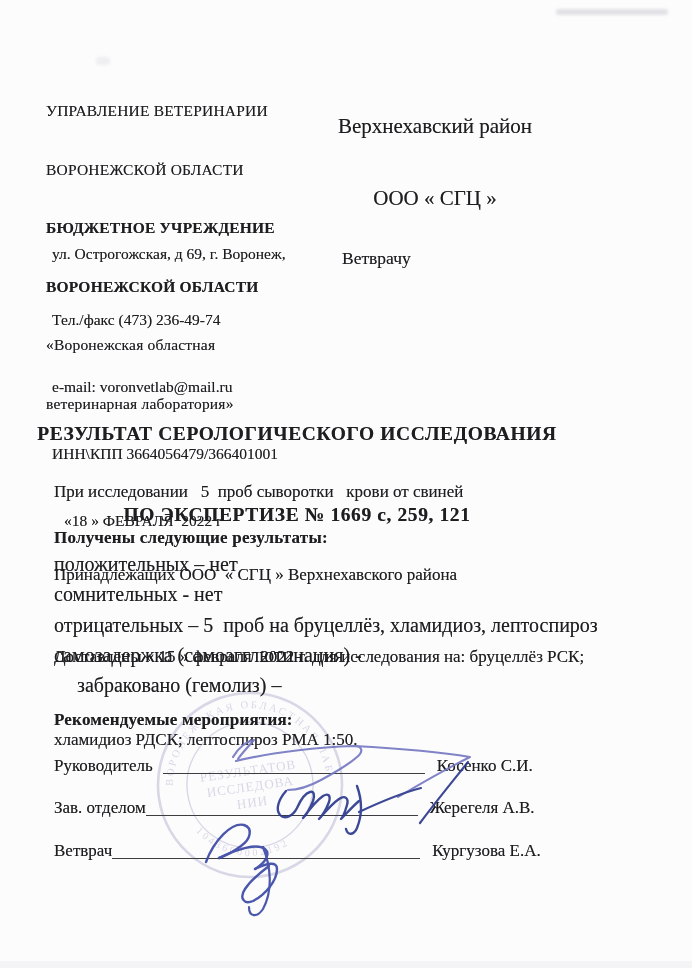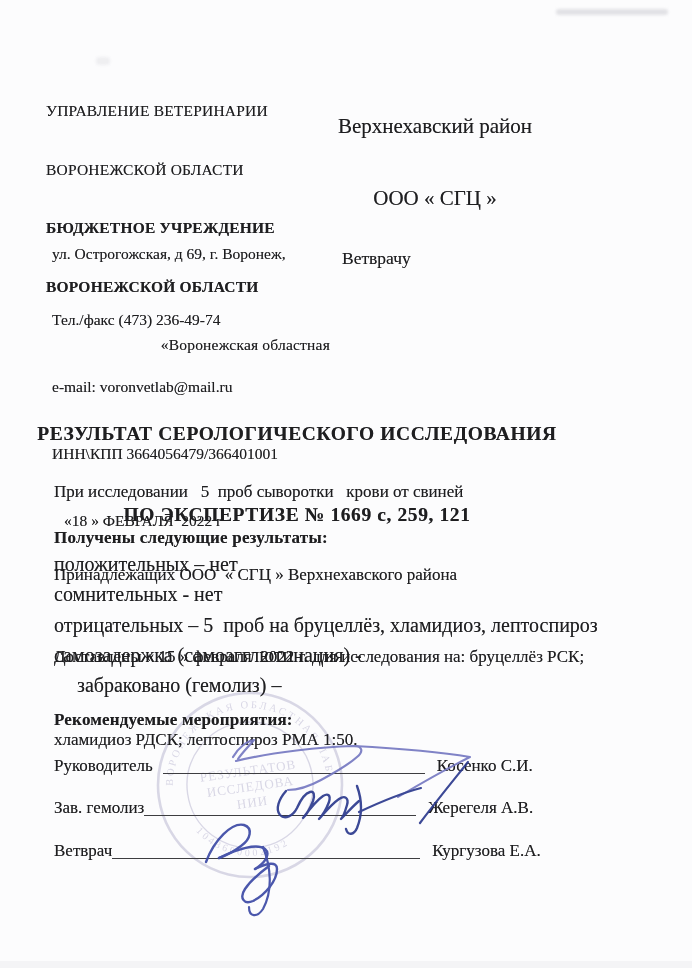--- a/index.html
+++ b/index.html
@@ -11,21 +11,21 @@
     overflow:hidden;
     font-family:"Liberation Serif","DejaVu Serif",serif;
     color:#1e1e20;
   }
   .page *{box-sizing:border-box;}
   .abs{position:absolute;white-space:pre-wrap;}
   .txt{text-shadow:0 0 0.5px rgba(30,30,32,.55);}
   .org-block{left:46px;top:62px;width:284px;font-size:15.5px;line-height:19.5px;letter-spacing:.2px;}
   .org-line{display:block;}
   .org-line.bold{font-weight:bold;}
-  .org-line.centered{text-align:right;}
+  .org-line.centered{text-align:left;}
   .recipient-block{left:290px;top:66px;width:290px;text-align:center;font-size:21px;line-height:24px;}
   .contact-block{left:52px;top:198px;font-size:15.5px;line-height:22.3px;}
   .contact-line{display:block;}
   .contact-line.date{padding-left:12px;}
   .addressee{left:342px;top:248px;font-size:17.5px;}
   .doc-title{left:0;top:366px;width:594px;text-align:center;font-weight:bold;font-size:19.5px;line-height:27px;letter-spacing:.6px;}
   .body-block{left:54px;top:423px;width:615px;font-size:17px;line-height:27.5px;}
   .body-line{display:block;}
   .res{left:54px;font-size:20px;}
   .res.bold{font-weight:bold;font-size:17px;letter-spacing:.2px;}
@@ -63,20 +63,21 @@
       <text x="98" y="120" text-anchor="middle" font-size="13" letter-spacing="1" fill="#a9a5c6">НИИ</text>
     </g>
   </svg>
 
   <div class="abs txt org-block">
     <span class="org-line">УПРАВЛЕНИЕ ВЕТЕРИНАРИИ</span>
     <span class="org-line">ВОРОНЕЖСКОЙ ОБЛАСТИ</span>
     <span class="org-line bold">БЮДЖЕТНОЕ УЧРЕЖДЕНИЕ</span>
     <span class="org-line bold">ВОРОНЕЖСКОЙ ОБЛАСТИ</span>
     <span class="org-line centered">«Воронежская областная</span>
+    <span class="org-line centered">ветеринарная лаборатория»</span>
   </div>
 
   <div class="abs txt recipient-block">
     <div>Верхнехавский район</div>
     <div>ООО « СГЦ »</div>
   </div>
 
   <div class="abs txt contact-block">
     <span class="contact-line">ул. Острогожская, д 69, г. Воронеж,</span>
     <span class="contact-line">Тел./факс (473) 236-49-74</span>
@@ -104,21 +105,21 @@
   <div class="abs txt res" style="top:583px;">сомнительных - нет</div>
   <div class="abs txt res" style="top:614px;">отрицательных – 5  проб на бруцеллёз, хламидиоз, лептоспироз</div>
   <div class="abs txt res" style="top:644px;">самозадержка (самоагглютинация) -</div>
   <div class="abs txt res" style="top:674px;margin-left:23px;">забраковано (гемолиз) –</div>
   <div class="abs txt res bold" style="top:702px;margin-top:8px;">Рекомендуемые мероприятия:</div>
 
   <div class="abs txt sig-row" style="top:756px;">
     <span>Руководитель</span><span class="sig-line" style="width:262px;margin-left:10px;"></span><span class="sig-name">Косенко С.И.</span>
   </div>
   <div class="abs txt sig-row" style="top:798px;">
-    <span>Зав. гемолиз</span><span class="sig-line" style="width:272px;"></span><span class="sig-name">Жерегеля А.В.</span>
+    <span>Зав. отделом</span><span class="sig-line" style="width:272px;"></span><span class="sig-name">Жерегеля А.В.</span>
   </div>
   <div class="abs txt sig-row" style="top:841px;">
     <span>Ветврач</span><span class="sig-line" style="width:308px;"></span><span class="sig-name">Кургузова Е.А.</span>
   </div>
 
   <svg class="ink-layer" viewBox="0 0 692 968">
     <g fill="none" stroke-linecap="round" stroke-linejoin="round" opacity="0.92">
 
       <g>
         <path d="M233,757 C238,748 247,741 254,740 C248,747 242,753 238,759" stroke-width="2.2" stroke="#7679c2"></path>

